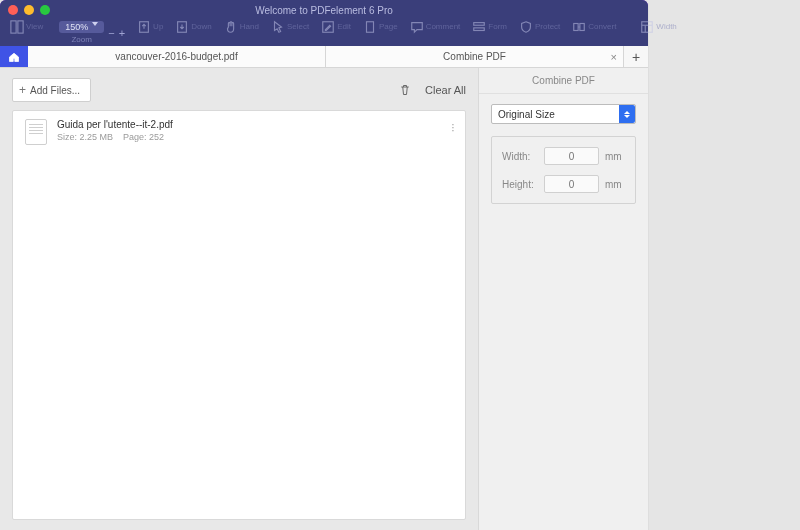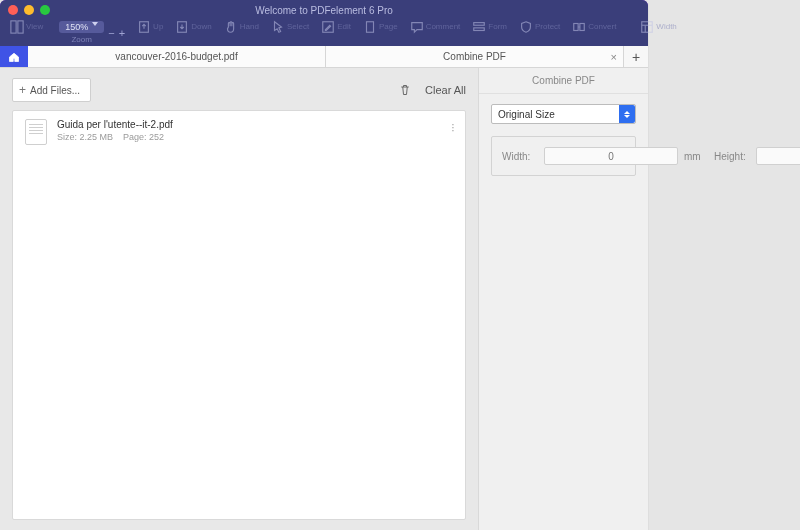--- a/index.html
+++ b/index.html
@@ -42,21 +42,21 @@
   .kebab{position:absolute; right:10px; top:10px; color:#aaa; font-size:13px; line-height:.4; cursor:pointer; letter-spacing:0; }
   .kebab div{height:3px;}
   .right{width:170px; background:#f0f0f0; border-left:1px solid #d9d9d9; display:flex; flex-direction:column;}
   .rhead{height:26px; display:flex; align-items:center; justify-content:center; font-size:10px; color:#888; border-bottom:1px solid #e0e0e0;}
   .rbody{padding:10px 12px; display:flex; flex-direction:column; gap:12px;}
   .select{height:20px; background:#fff; border:1px solid #bcbcbc; border-radius:2px; font-size:10px; color:#333; display:flex; align-items:center; padding:0 6px; position:relative; cursor:pointer;}
   .select .arrow{position:absolute; right:0; top:0; bottom:0; width:16px; background:#2e6ef0; border-radius:0 2px 2px 0; display:flex; flex-direction:column; align-items:center; justify-content:center; gap:1px;}
   .select .arrow:before,.select .arrow:after{content:""; border-left:3px solid transparent; border-right:3px solid transparent;}
   .select .arrow:before{border-bottom:3px solid #fff;}
   .select .arrow:after{border-top:3px solid #fff;}
-  .dimbox{border:1px solid #d3d3d3; border-radius:2px; padding:10px; display:flex; flex-direction:row; gap:10px;}
+  .dimbox{border:1px solid #d3d3d3; border-radius:2px; padding:10px; display:flex; flex-direction:column; gap:10px;}
   .dimrow{display:flex; align-items:center; gap:6px; font-size:10px; color:#888;}
   .dimrow label{width:36px;}
   .dimrow input{flex:1; min-width:0; height:18px; border:1px solid #d0d0d0; border-radius:2px; background:#fafafa; color:#bbb; text-align:center; font-size:10px;}
   .dimrow .unit{width:20px; text-align:left;}
   .combinebtn{height:22px; background:#3f53e6; color:#fff; font-size:11px; border:none; border-radius:2px; cursor:pointer; margin-top:6px;}
 </style>
 </head>
 <body>
 
 <div class="window">

